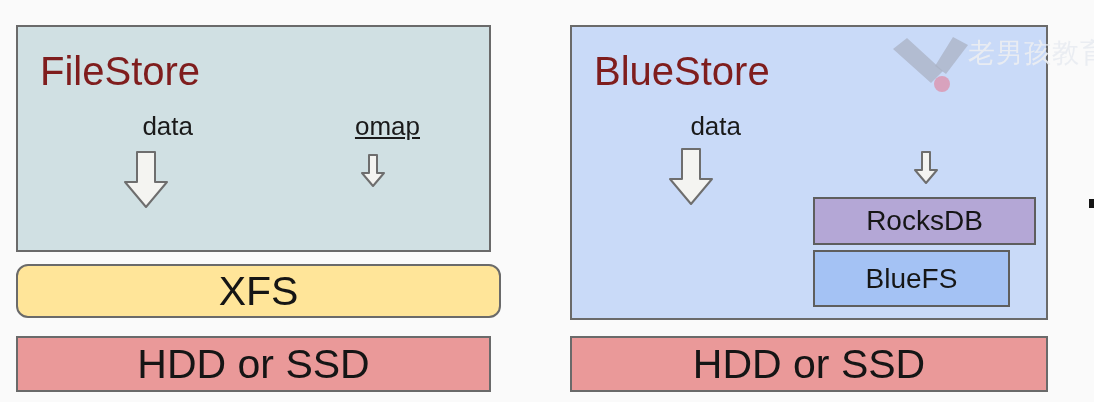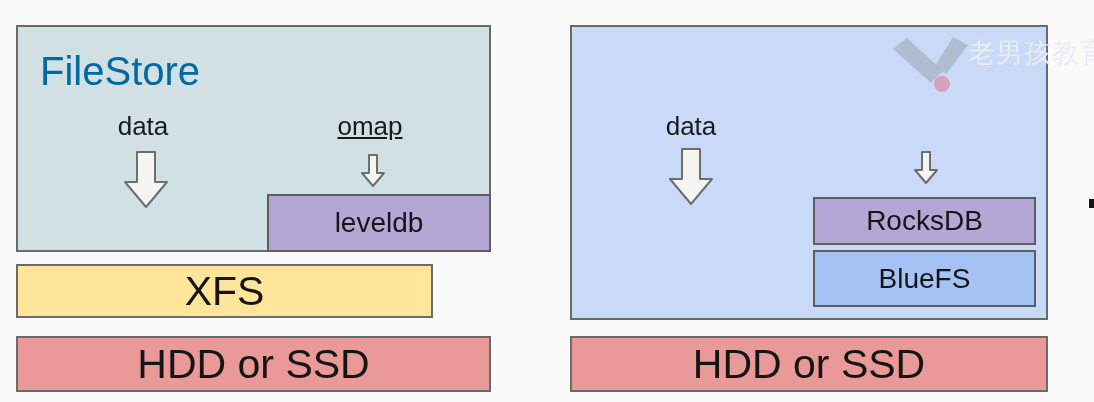--- a/index.html
+++ b/index.html
@@ -4,43 +4,43 @@
 <style>
   html,body{margin:0;padding:0;background:#fafafa;}
   .canvas{
     position:relative;width:1094px;height:402px;overflow:hidden;
     background:#fafafa;color:#111;
     font-family:"Liberation Sans","DejaVu Sans",sans-serif;
   }
   .box{position:absolute;box-sizing:border-box;border:2px solid #6a6a6a;}
   .filestore{left:16px;top:25px;width:475px;height:227px;background:#d0e0e3;}
   .bluestore{left:570px;top:25px;width:478px;height:295px;background:#c9daf8;}
-  .title{position:absolute;left:22px;top:22px;font-size:40px;color:#0369a1;}
-  .flow-label{position:absolute;font-size:26px;text-align:center;color:#1a1a1a;}
+  .title{position:absolute;left:22px;top:22px;font-size:40px;color:#7f1d1d;}
+  .flow-label{position:absolute;font-size:26px;text-align:right;color:#1a1a1a;}
   .fs-data{left:75px;top:84px;width:100px;}
   .fs-omap{left:302px;top:84px;width:100px;text-decoration:underline;}
   .bs-data{left:69px;top:84px;width:100px;}
   .bs-meta{left:279px;top:84px;width:140px;}
   .arrow{position:absolute;}
   .fs-arrow-big{left:106px;top:124px;}
   .fs-arrow-small{left:343px;top:127px;}
   .bs-arrow-big{left:97px;top:121px;}
   .bs-arrow-small{left:342px;top:124px;}
   .inner-box{
     position:absolute;box-sizing:border-box;border:2px solid #5e5e5e;
     display:flex;align-items:center;justify-content:center;font-size:28px;color:#161616;
   }
   .leveldb{left:249px;top:167px;width:224px;height:58px;background:#b4a7d6;}
   .rocksdb{left:241px;top:170px;width:223px;height:48px;background:#b4a7d6;}
-  .bluefs{left:241px;top:223px;width:223px;height:57px;background:#a4c2f4;}
+  .bluefs{left:241px;top:223px;width:197px;height:57px;background:#a4c2f4;}
   .bar{
     position:absolute;box-sizing:border-box;border:2px solid #6a6a6a;
     display:flex;align-items:center;justify-content:center;font-size:41px;color:#151515;
   }
-  .xfs{left:16px;top:264px;width:417px;height:54px;background:#ffe599;}
+  .xfs{left:16px;top:264px;width:485px;height:54px;background:#ffe599;border-radius:12px;}
   .hdd-left{left:16px;top:336px;width:475px;height:56px;background:#ea9999;}
   .hdd-right{left:570px;top:336px;width:478px;height:56px;background:#ea9999;}
   .wm-logo{position:absolute;left:891px;top:36px;}
   .wm-cn{
     position:absolute;left:968px;top:40px;font-size:27px;line-height:1;
     color:rgba(233,236,242,0.97);letter-spacing:1px;white-space:nowrap;
   }
   .wm-en{
     position:absolute;left:966px;top:69px;font-size:17px;font-style:italic;
     color:rgba(223,226,233,0.97);white-space:nowrap;
@@ -58,34 +58,32 @@
     <div class="flow-label fs-data">data</div>
     <svg class="arrow fs-arrow-big" width="44" height="58" viewBox="0 0 44 58">
       <polygon points="13,1 31,1 31,31 43,31 22,56 1,31 13,31" fill="#f4f4f1" stroke="#6e6e6e" stroke-width="2" stroke-linejoin="round"></polygon>
     </svg>
 
     <div class="flow-label fs-omap">omap</div>
     <svg class="arrow fs-arrow-small" width="24" height="34" viewBox="0 0 24 34">
       <polygon points="8,1 16,1 16,19 23,19 12,32 1,19 8,19" fill="#f4f4f1" stroke="#6e6e6e" stroke-width="2" stroke-linejoin="round"></polygon>
     </svg>
 
-    <div class="inner-box leveldb">
-      <span>leveldb</span>
-    </div>
   </div>
 
   <div class="bar xfs">
     <span>XFS</span>
   </div>
 
   <div class="bar hdd-left">
     <span>HDD or SSD</span>
   </div>
 
   <div class="box bluestore">
+    <div class="title">BlueStore</div>
 
     <div class="flow-label bs-data">data</div>
     <svg class="arrow bs-arrow-big" width="44" height="58" viewBox="0 0 44 58">
       <polygon points="13,1 31,1 31,31 43,31 22,56 1,31 13,31" fill="#f4f4f1" stroke="#6e6e6e" stroke-width="2" stroke-linejoin="round"></polygon>
     </svg>
 
     <svg class="arrow bs-arrow-small" width="24" height="34" viewBox="0 0 24 34">
       <polygon points="8,1 16,1 16,19 23,19 12,32 1,19 8,19" fill="#f4f4f1" stroke="#6e6e6e" stroke-width="2" stroke-linejoin="round"></polygon>
     </svg>
 

